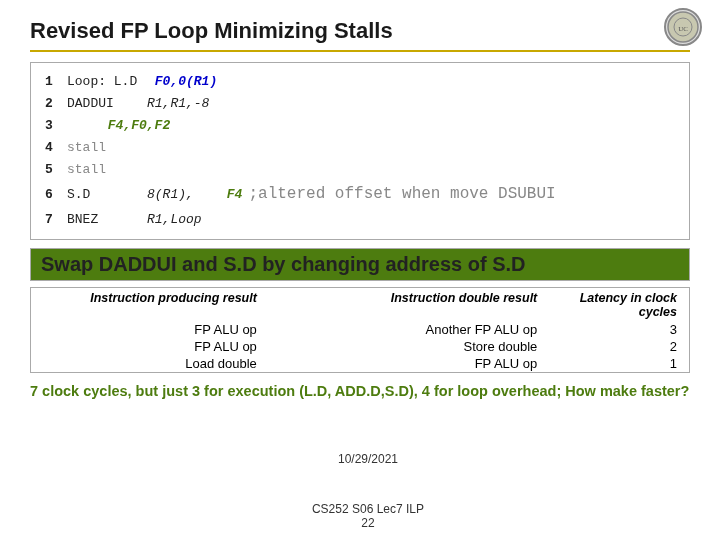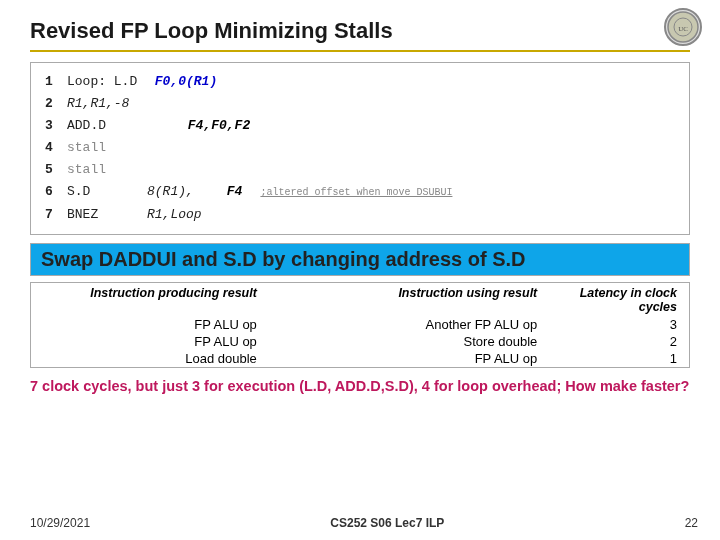--- a/index.html
+++ b/index.html
@@ -84,37 +84,36 @@
       font-style: italic;
     }
     .stall-text {
       color: #888;
     }
     .highlight-blue {
       color: #0000cc;
       font-weight: bold;
     }
     .highlight-red {
-      color: #000000;
+      color: #4d7c0f;
       font-weight: bold;
       padding-left: 33px;
     }
     .comment {
       color: #888;
-      font-size: 10px;
-      margin-left: 18px;
-      text-decoration: underline;
+      font-size: 16px;
+      margin-left: 6px;
     }
 
     
     .swap-heading {
       font-size: 20px;
       font-weight: bold;
       color: #222;
-      background: #0ea5e9;
+      background: #4d7c0f;
       border: 1px solid #aaa;
       padding: 4px 10px;
       margin-bottom: 6px;
     }
 
     
     .latency-table {
       border: 1px solid #aaa;
       width: 100%;
       border-collapse: collapse;
@@ -146,39 +145,41 @@
     }
     .latency-table td:nth-child(3) {
       width: 100px;
       margin-top: 31px;
     }
 
     
     .bottom-text {
       font-size: 14.5px;
       font-weight: bold;
-      color: #be185d;
+      color: #4d7c0f;
       line-height: 1.45;
       margin-bottom: 24px;
     }
 
     
     .footer {
       position: absolute;
       bottom: 10px;
       left: 30px;
-      right: 22px;
+      right: 14px;
       display: flex;
       justify-content: space-between;
       align-items: center;
       font-size: 12px;
       color: #333;
+      flex-direction: column;
     }
     .footer-center {
-      font-weight: bold;
+      font-weight: normal;
+      margin-top: 36px;
     }
   </style>
 </head>
 <body>
 
 <div class="slide-container">
 
   <div class="logo">
     <div class="logo-circle">
       <svg width="34" height="34" viewBox="0 0 34 34">
@@ -195,26 +196,26 @@
   <div class="code-box">
 
     <div class="code-line">
       <span class="line-num">1</span>
       <span class="instr">Loop: L.D</span>
       <span class="operands">&nbsp;<span class="highlight-blue">F0,0(R1)</span></span>
     </div>
 
     <div class="code-line">
       <span class="line-num">2</span>
+      <span class="instr">DADDUI</span>
       <span class="operands">R1,R1,-8</span>
     </div>
 
     <div class="code-line">
       <span class="line-num">3</span>
-      <span class="instr">ADD.D</span>
       <span class="operands">&nbsp;<span class="highlight-red">F4,F0,F2</span></span>
     </div>
 
     <div class="code-line">
       <span class="line-num">4</span>
       <span class="instr stall-text">stall</span>
     </div>
 
     <div class="code-line">
       <span class="line-num">5</span>
@@ -237,21 +238,21 @@
 
   <div class="swap-heading">Swap DADDUI and S.D by changing address of S.D</div>
 
   <table class="latency-table">
     <tbody>
         <tr class="header-row">
       <td>
         <span>Instruction producing result</span>
       </td>
       <td>
-        <span>Instruction using result</span>
+        <span>Instruction double result</span>
       </td>
       <td>
         <span>Latency in clock cycles</span>
       </td>
     </tr>
     <tr class="data-row">
       <td>FP ALU op</td>
       <td>Another FP ALU op</td>
       <td>3</td>
     </tr>

